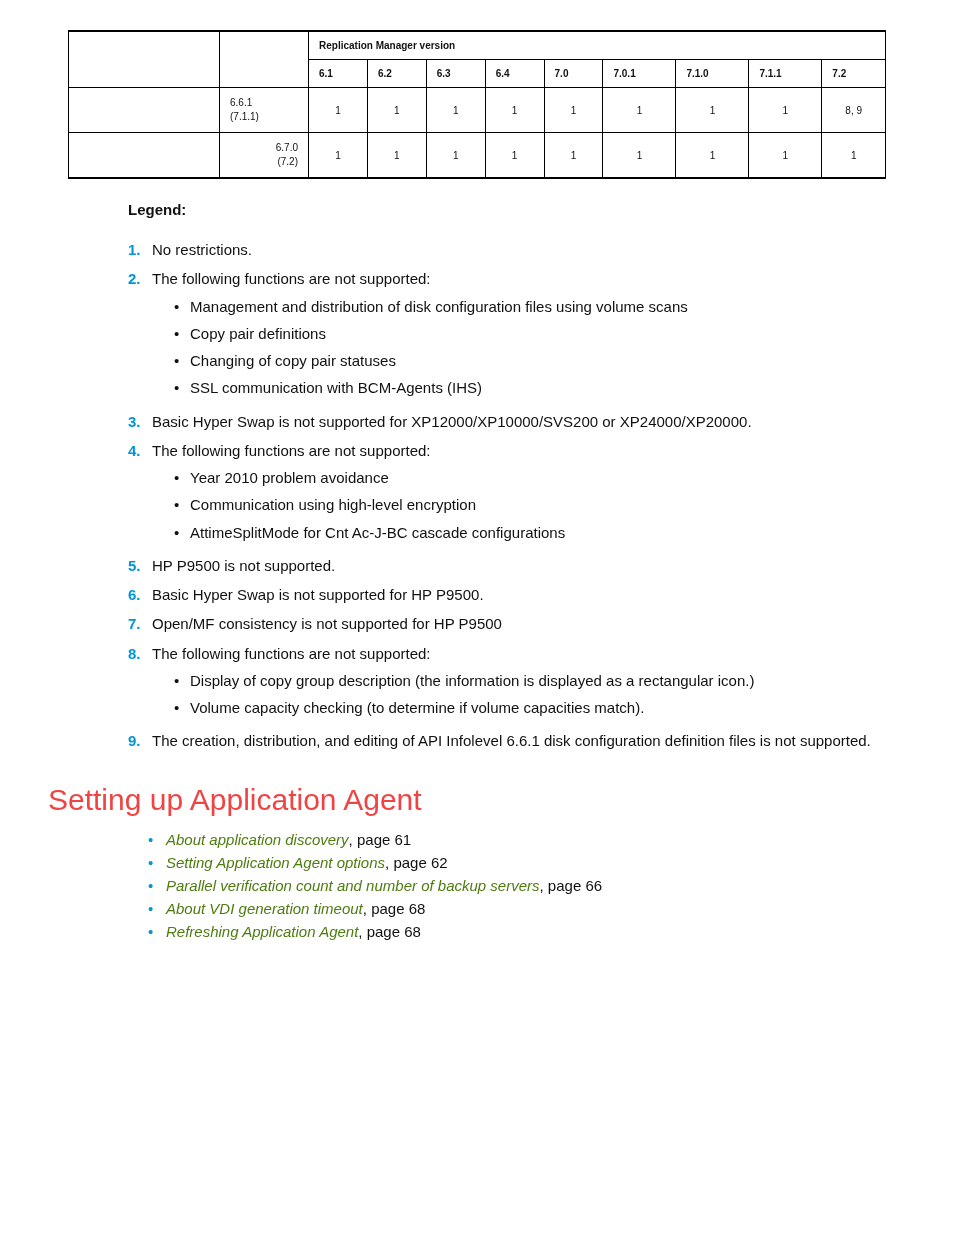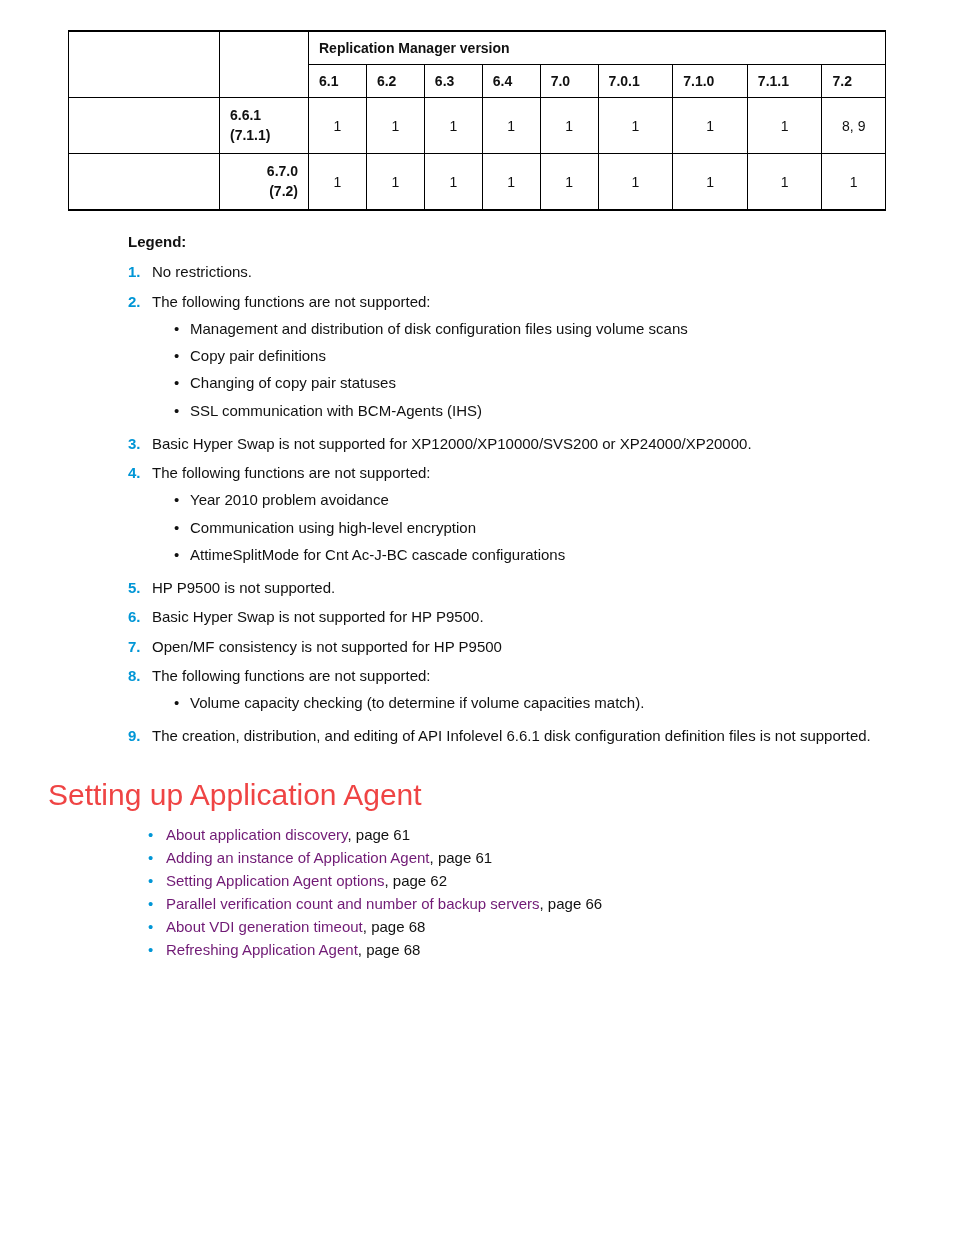--- a/index.html
+++ b/index.html
@@ -16,51 +16,51 @@
   }
   table.matrix {
     border-collapse: collapse;
     width: 100%;
     margin-bottom: 22px;
   }
   table.matrix th, table.matrix td {
     border: 1px solid #000;
     padding: 8px 10px;
     text-align: left;
-    font-size: 14px;
+    font-size: 10px;
     vertical-align: top;
   }
   table.matrix .top-border {
     border-top: 2px solid #000;
   }
   table.matrix .bot-border {
     border-bottom: 2px solid #000;
     text-align: right;
   }
   table.matrix th {
     font-weight: bold;
   }
   table.matrix td.val {
     text-align: center;
     vertical-align: middle;
     padding-top: 16px;
     padding-bottom: 16px;
   }
   table.matrix td.rowlabel {
-    font-weight: bold;
+    font-weight: normal;
     line-height: 1.4;
   }
   .legend-block {
     margin-left: 60px;
     margin-bottom: 30px;
   }
   .legend-title {
     font-weight: bold;
     font-size: 15px;
-    margin-bottom: 10px;
+    margin-bottom: 20px;
   }
   ol.legend {
     list-style: none;
     padding: 0;
     margin: 0;
   }
   ol.legend > li {
     display: flex;
     margin-bottom: 6px;
     line-height: 1.55;
@@ -106,22 +106,23 @@
   ul.links li {
     margin-bottom: 6px;
   }
   ul.links li::before {
     content: "•";
     color: #0096d6;
     display: inline-block;
     width: 18px;
   }
   ul.links a {
-    color: #701a75;
+    color: #4d7c0f;
     text-decoration: none;
+    font-style: italic;
   }
 </style>
 </head>
 <body>
 
 <div class="page">
 
   <table class="matrix">
     <tbody>
         <tr>
@@ -205,35 +206,35 @@
           <span class="num">6.</span>
           <div class="body"><span>Basic Hyper Swap is not supported for HP P9500.</span></div>
         </li>
         <li>
           <span class="num">7.</span>
           <div class="body"><span>Open/MF consistency is not supported for HP P9500</span></div>
         </li>
         <li>
           <span class="num">8.</span>
           <div class="body"><span>The following functions are not supported:</span><ul class="sub">
+              <li>Display of copy group description (the information is displayed as a rectangular icon.)</li>
               <li>Volume capacity checking (to determine if volume capacities match).</li>
             </ul></div>
         </li>
         <li>
           <span class="num">9.</span>
           <div class="body"><span>The creation, distribution, and editing of API Infolevel 6.6.1 disk configuration definition files is not supported.</span></div>
         </li>
       </ol>
   </div>
 
   <h1 class="section">Setting up Application Agent</h1>
 
 
   <ul class="links" id="links-list">
       <li><a href="#">About application discovery</a><span>, page 61</span></li>
-      <li><a href="#">Adding an instance of Application Agent</a><span>, page 61</span></li>
       <li><a href="#">Setting Application Agent options</a><span>, page 62</span></li>
       <li><a href="#">Parallel verification count and number of backup servers</a><span>, page 66</span></li>
       <li><a href="#">About VDI generation timeout</a><span>, page 68</span></li>
       <li><a href="#">Refreshing Application Agent</a><span>, page 68</span></li>
     </ul>
 
 </div>
 
 </body></html>

